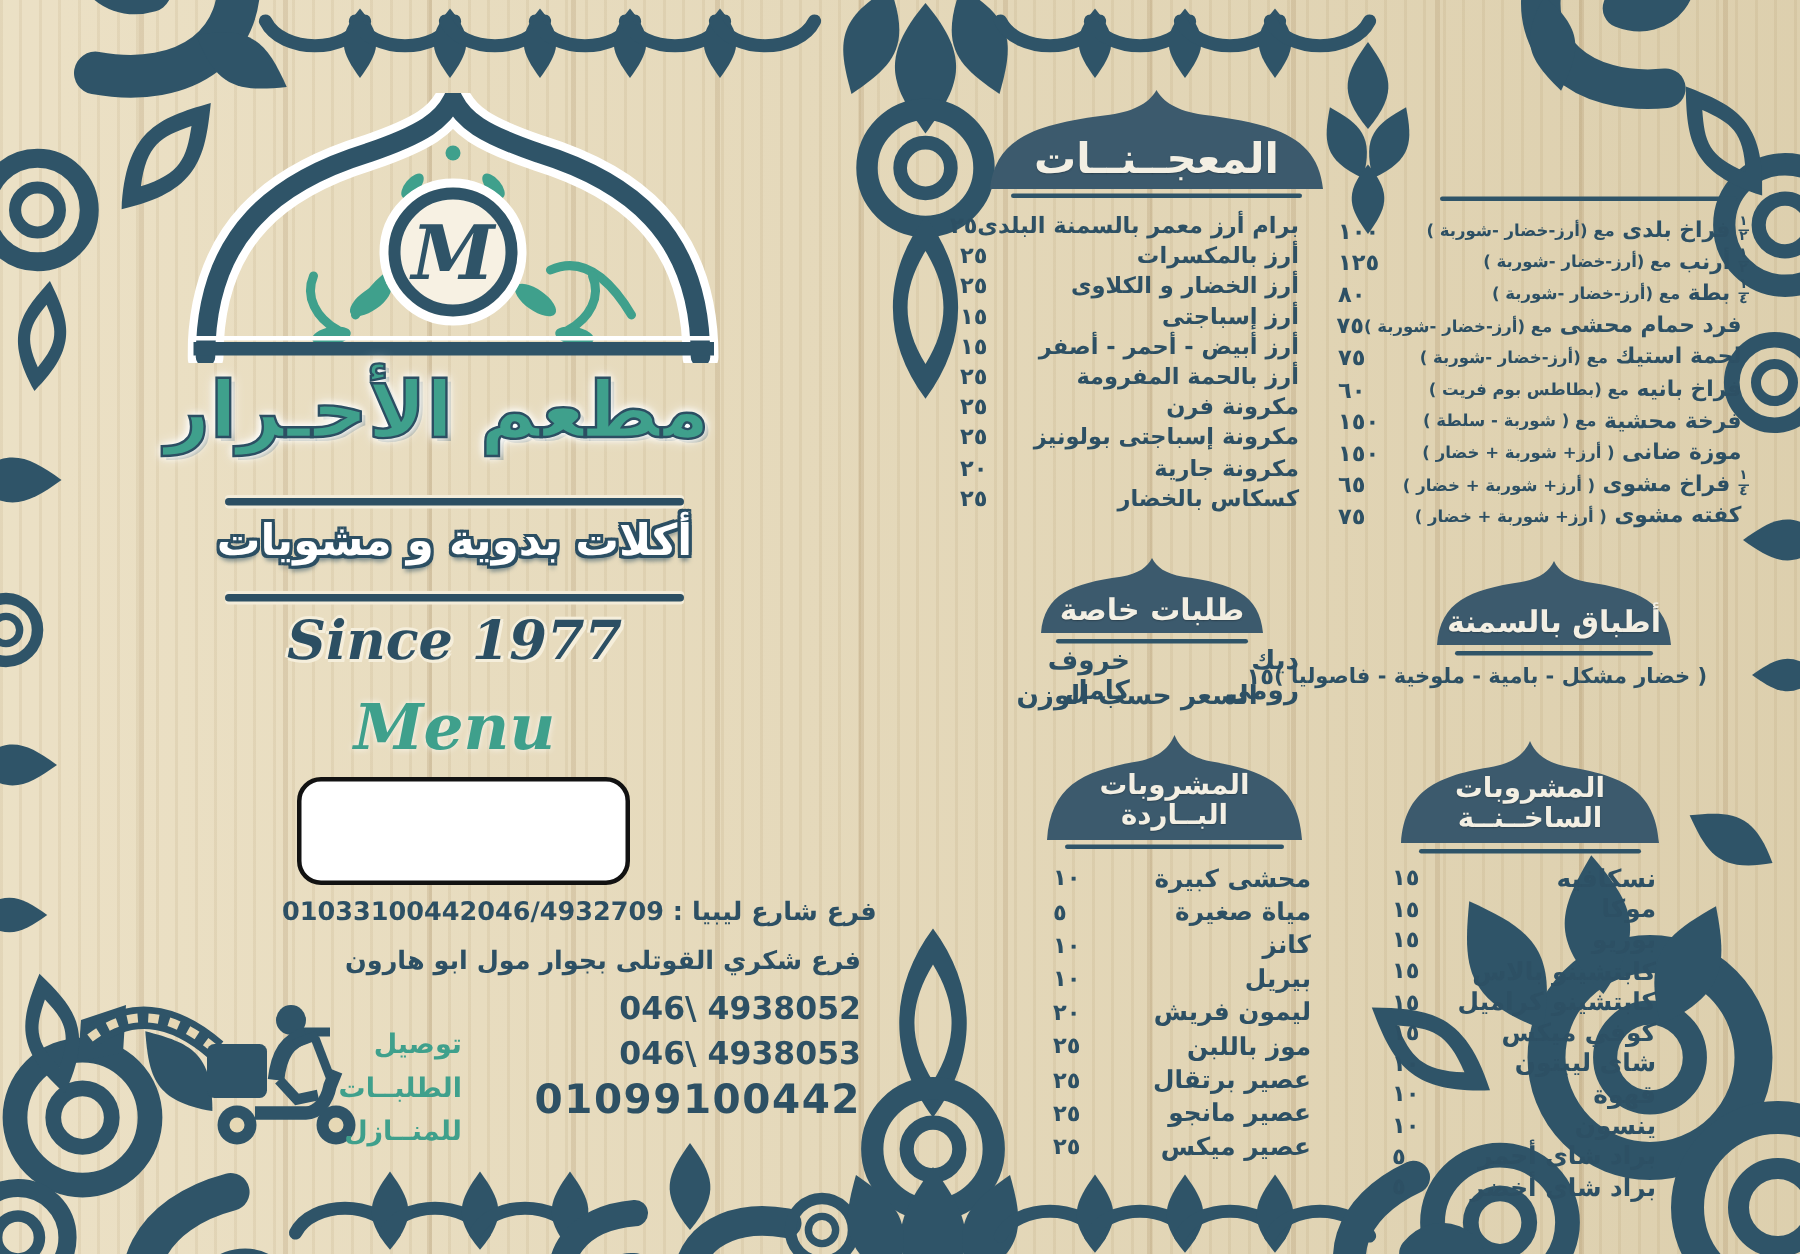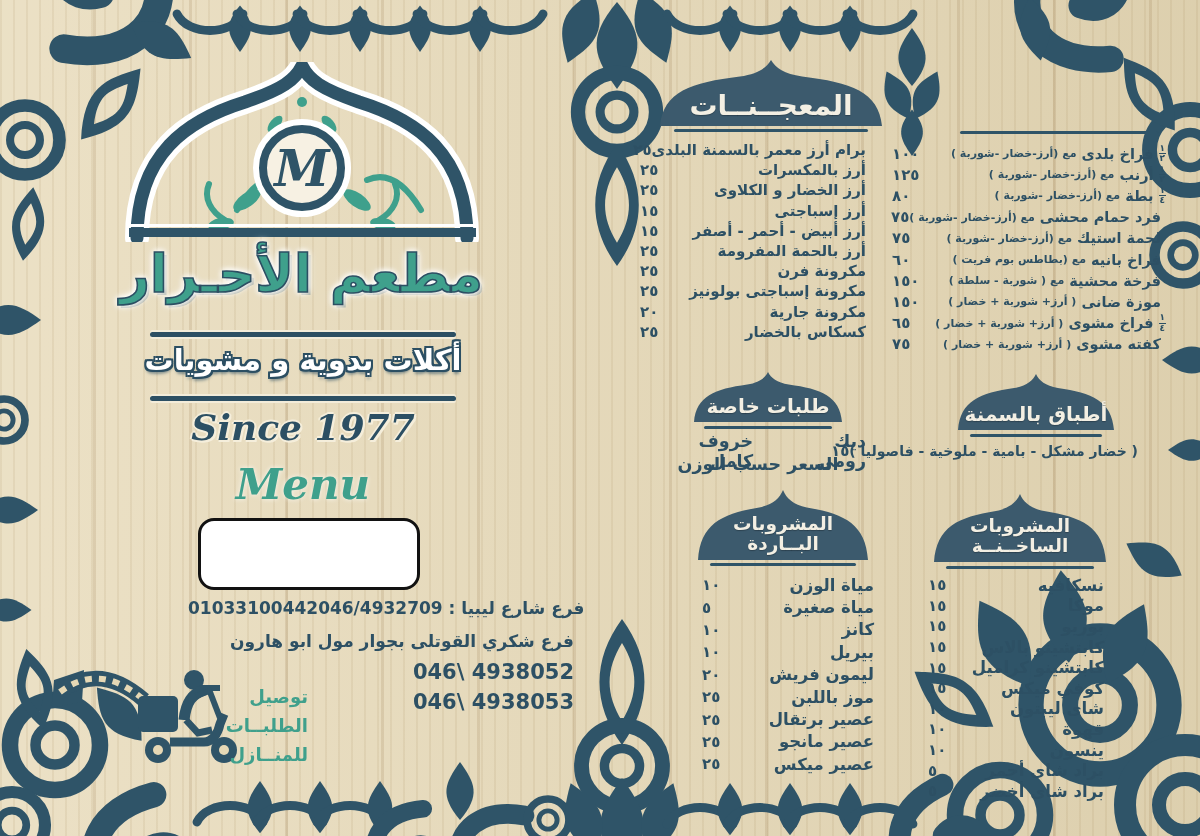--- a/index.html
+++ b/index.html
@@ -214,35 +214,36 @@
     </g>
     <rect x="4" y="162" width="347" height="3" fill="#ffffff"></rect>
     <rect x="4" y="166" width="347" height="9" fill="#2f5468"></rect>
     <g>
       <circle cx="177" cy="106" r="46" fill="#f7f1e3" stroke="#ffffff" stroke-width="6"></circle>
       <circle cx="177" cy="106" r="39" fill="#f7f1e3" stroke="#2f5468" stroke-width="8"></circle>
       <text x="177" y="124" text-anchor="middle" font-family="DejaVu Serif, serif" font-style="italic" font-weight="bold" font-size="50" fill="#2f5468">M</text>
     </g>
   </svg>
 
-  <div class="abs brand-title nowrap" style="left:123px;top:244px;width:360px;">مطعم الأحـرار</div>
+  <div class="abs brand-title nowrap" style="left:113px;top:244px;width:360px;">مطعم الأحـرار</div>
   <div class="abs sep" style="left:150px;top:332px;width:306px;"></div>
   <div class="abs tagline nowrap" style="left:140px;top:343px;width:326px;">أكلات بدوية و مشويات</div>
   <div class="abs sep" style="left:150px;top:396px;width:306px;"></div>
   <div class="abs since nowrap" style="left:123px;top:406px;width:360px;">Since 1977</div>
   <div class="abs menu-word nowrap" style="left:123px;top:460px;width:360px;">Menu</div>
   <div class="abs whitebox" style="left:198px;top:518px;width:216px;height:66px;"></div>
 
   <div class="abs contact c-row" style="left:188px;top:598px;width:386px;">
     <span class="phone" style="font-size:17px;">01033100442</span>
     <span class="r-align nowrap">فرع شارع ليبيا : 046/4932709</span>
   </div>
   <div class="abs contact r-align nowrap" style="left:250px;top:631px;width:324px;font-size:17px;">فرع شكري القوتلى بجوار مول ابو هارون</div>
   <div class="abs contact phone" style="left:370px;top:660px;width:204px;">046\ 4938052</div>
   <div class="abs contact phone" style="left:370px;top:690px;width:204px;">046\ 4938053</div>
+  <div class="abs contact phone-big" style="left:355px;top:718px;width:219px;">01099100442</div>
 
   <svg class="abs" style="left:52px;top:658px" width="200" height="110" viewBox="0 0 200 110" fill="#2f5468">
     <path d="M2,22 L32,12 L30,44 L0,50 Z"></path>
     <path d="M8,34 C34,14 62,16 92,42" fill="none" stroke="#2f5468" stroke-width="15"></path>
     <path d="M8,34 C34,14 62,16 92,42" fill="none" stroke="#e6d8b5" stroke-width="6" stroke-dasharray="7 7"></path>
     <rect x="86" y="38" width="40" height="36" rx="5"></rect>
     <circle cx="106" cy="92" r="13"></circle>
       <circle cx="106" cy="92" r="5" fill="#e6d8b5"></circle>
     <circle cx="172" cy="92" r="13"></circle>
       <circle cx="172" cy="92" r="5" fill="#e6d8b5"></circle>
@@ -341,21 +342,21 @@
     </svg>
     <div class="t" style="font-size:18.5px;">
       <div>المشروبات</div>
       <div>البــاردة</div>
     </div>
   </div>
   <div class="abs dome-line" style="left:710px;top:563px;width:146px;"></div>
   <div class="abs list lst-cold" style="left:702px;top:574px;width:172px;">
 
       <div class="menu-row">
-        <span class="nm">مياة الوزن</span>
+        <span class="nm">محشى كبيرة</span>
         <span class="pr">١٠</span>
       </div>
 
       <div class="menu-row">
         <span class="nm">مياة صغيرة</span>
         <span class="pr">٥</span>
       </div>
 
       <div class="menu-row">
         <span class="nm">كانز</span>

